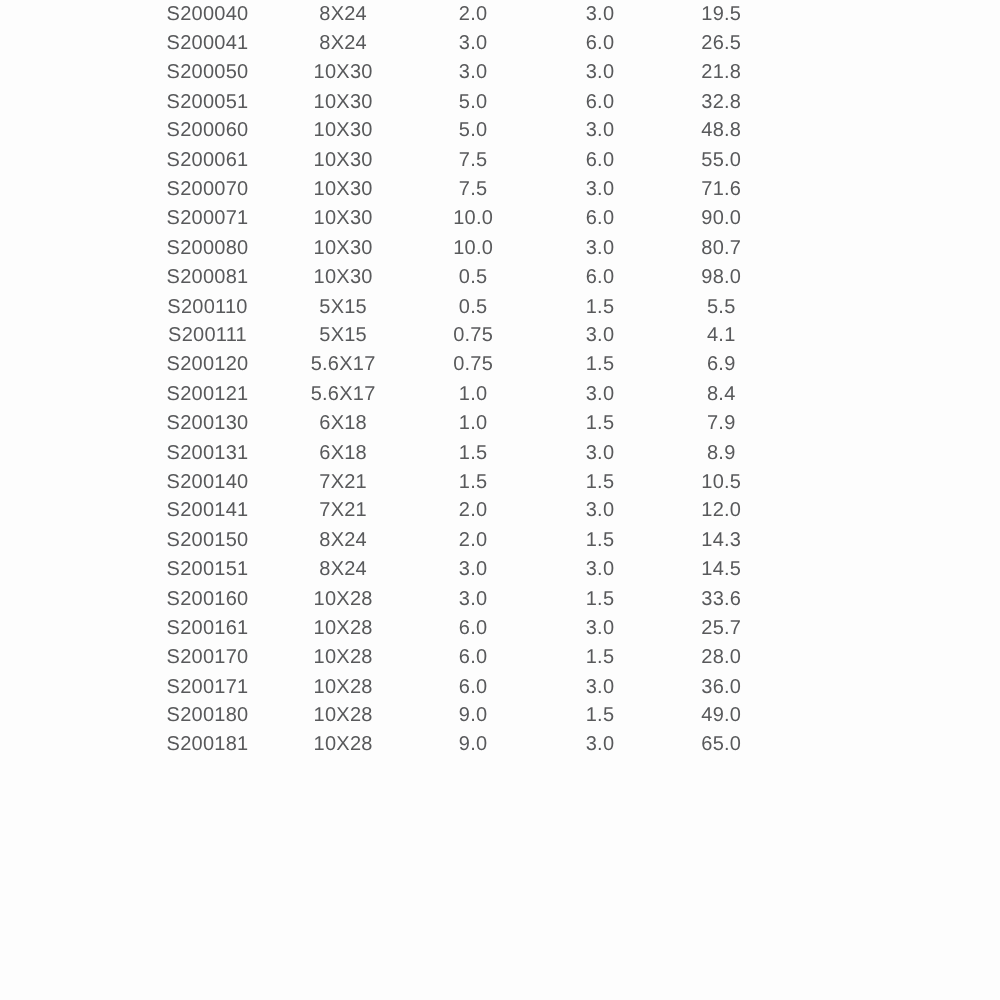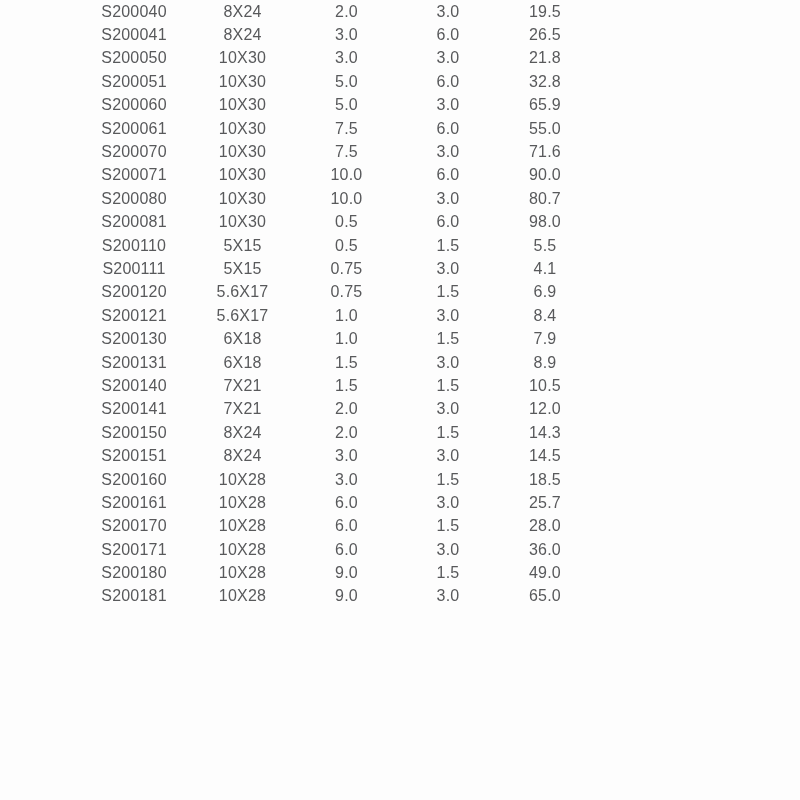--- a/index.html
+++ b/index.html
@@ -6,21 +6,21 @@
   html, body {
     width: 800px;
     height: 800px;
     background: #fdfdfd;
     font-family: "Liberation Sans", sans-serif;
     overflow: hidden;
   }
   .spec-table {
     width: 800px;
     height: 608px;
-    padding-left: 78px;
+    padding-left: 110px;
     display: flex;
     flex-direction: column;
   }
   .spec-row {
     display: grid;
     grid-template-columns: 112px 105px 103px 100px 94px;
     height: 30.77px;
     align-items: center;
   }
   .spec-cell {
@@ -65,21 +65,21 @@
     <div class="spec-cell">5.0</div>
     <div class="spec-cell">6.0</div>
     <div class="spec-cell">32.8</div>
   </div>
 
   <div class="spec-row">
     <div class="spec-cell">S200060</div>
     <div class="spec-cell">10X30</div>
     <div class="spec-cell">5.0</div>
     <div class="spec-cell">3.0</div>
-    <div class="spec-cell">65.9</div>
+    <div class="spec-cell">48.8</div>
   </div>
 
   <div class="spec-row">
     <div class="spec-cell">S200061</div>
     <div class="spec-cell">10X30</div>
     <div class="spec-cell">7.5</div>
     <div class="spec-cell">6.0</div>
     <div class="spec-cell">55.0</div>
   </div>
 
@@ -193,21 +193,21 @@
     <div class="spec-cell">3.0</div>
     <div class="spec-cell">3.0</div>
     <div class="spec-cell">14.5</div>
   </div>
 
   <div class="spec-row">
     <div class="spec-cell">S200160</div>
     <div class="spec-cell">10X28</div>
     <div class="spec-cell">3.0</div>
     <div class="spec-cell">1.5</div>
-    <div class="spec-cell">18.5</div>
+    <div class="spec-cell">33.6</div>
   </div>
 
   <div class="spec-row">
     <div class="spec-cell">S200161</div>
     <div class="spec-cell">10X28</div>
     <div class="spec-cell">6.0</div>
     <div class="spec-cell">3.0</div>
     <div class="spec-cell">25.7</div>
   </div>
 

